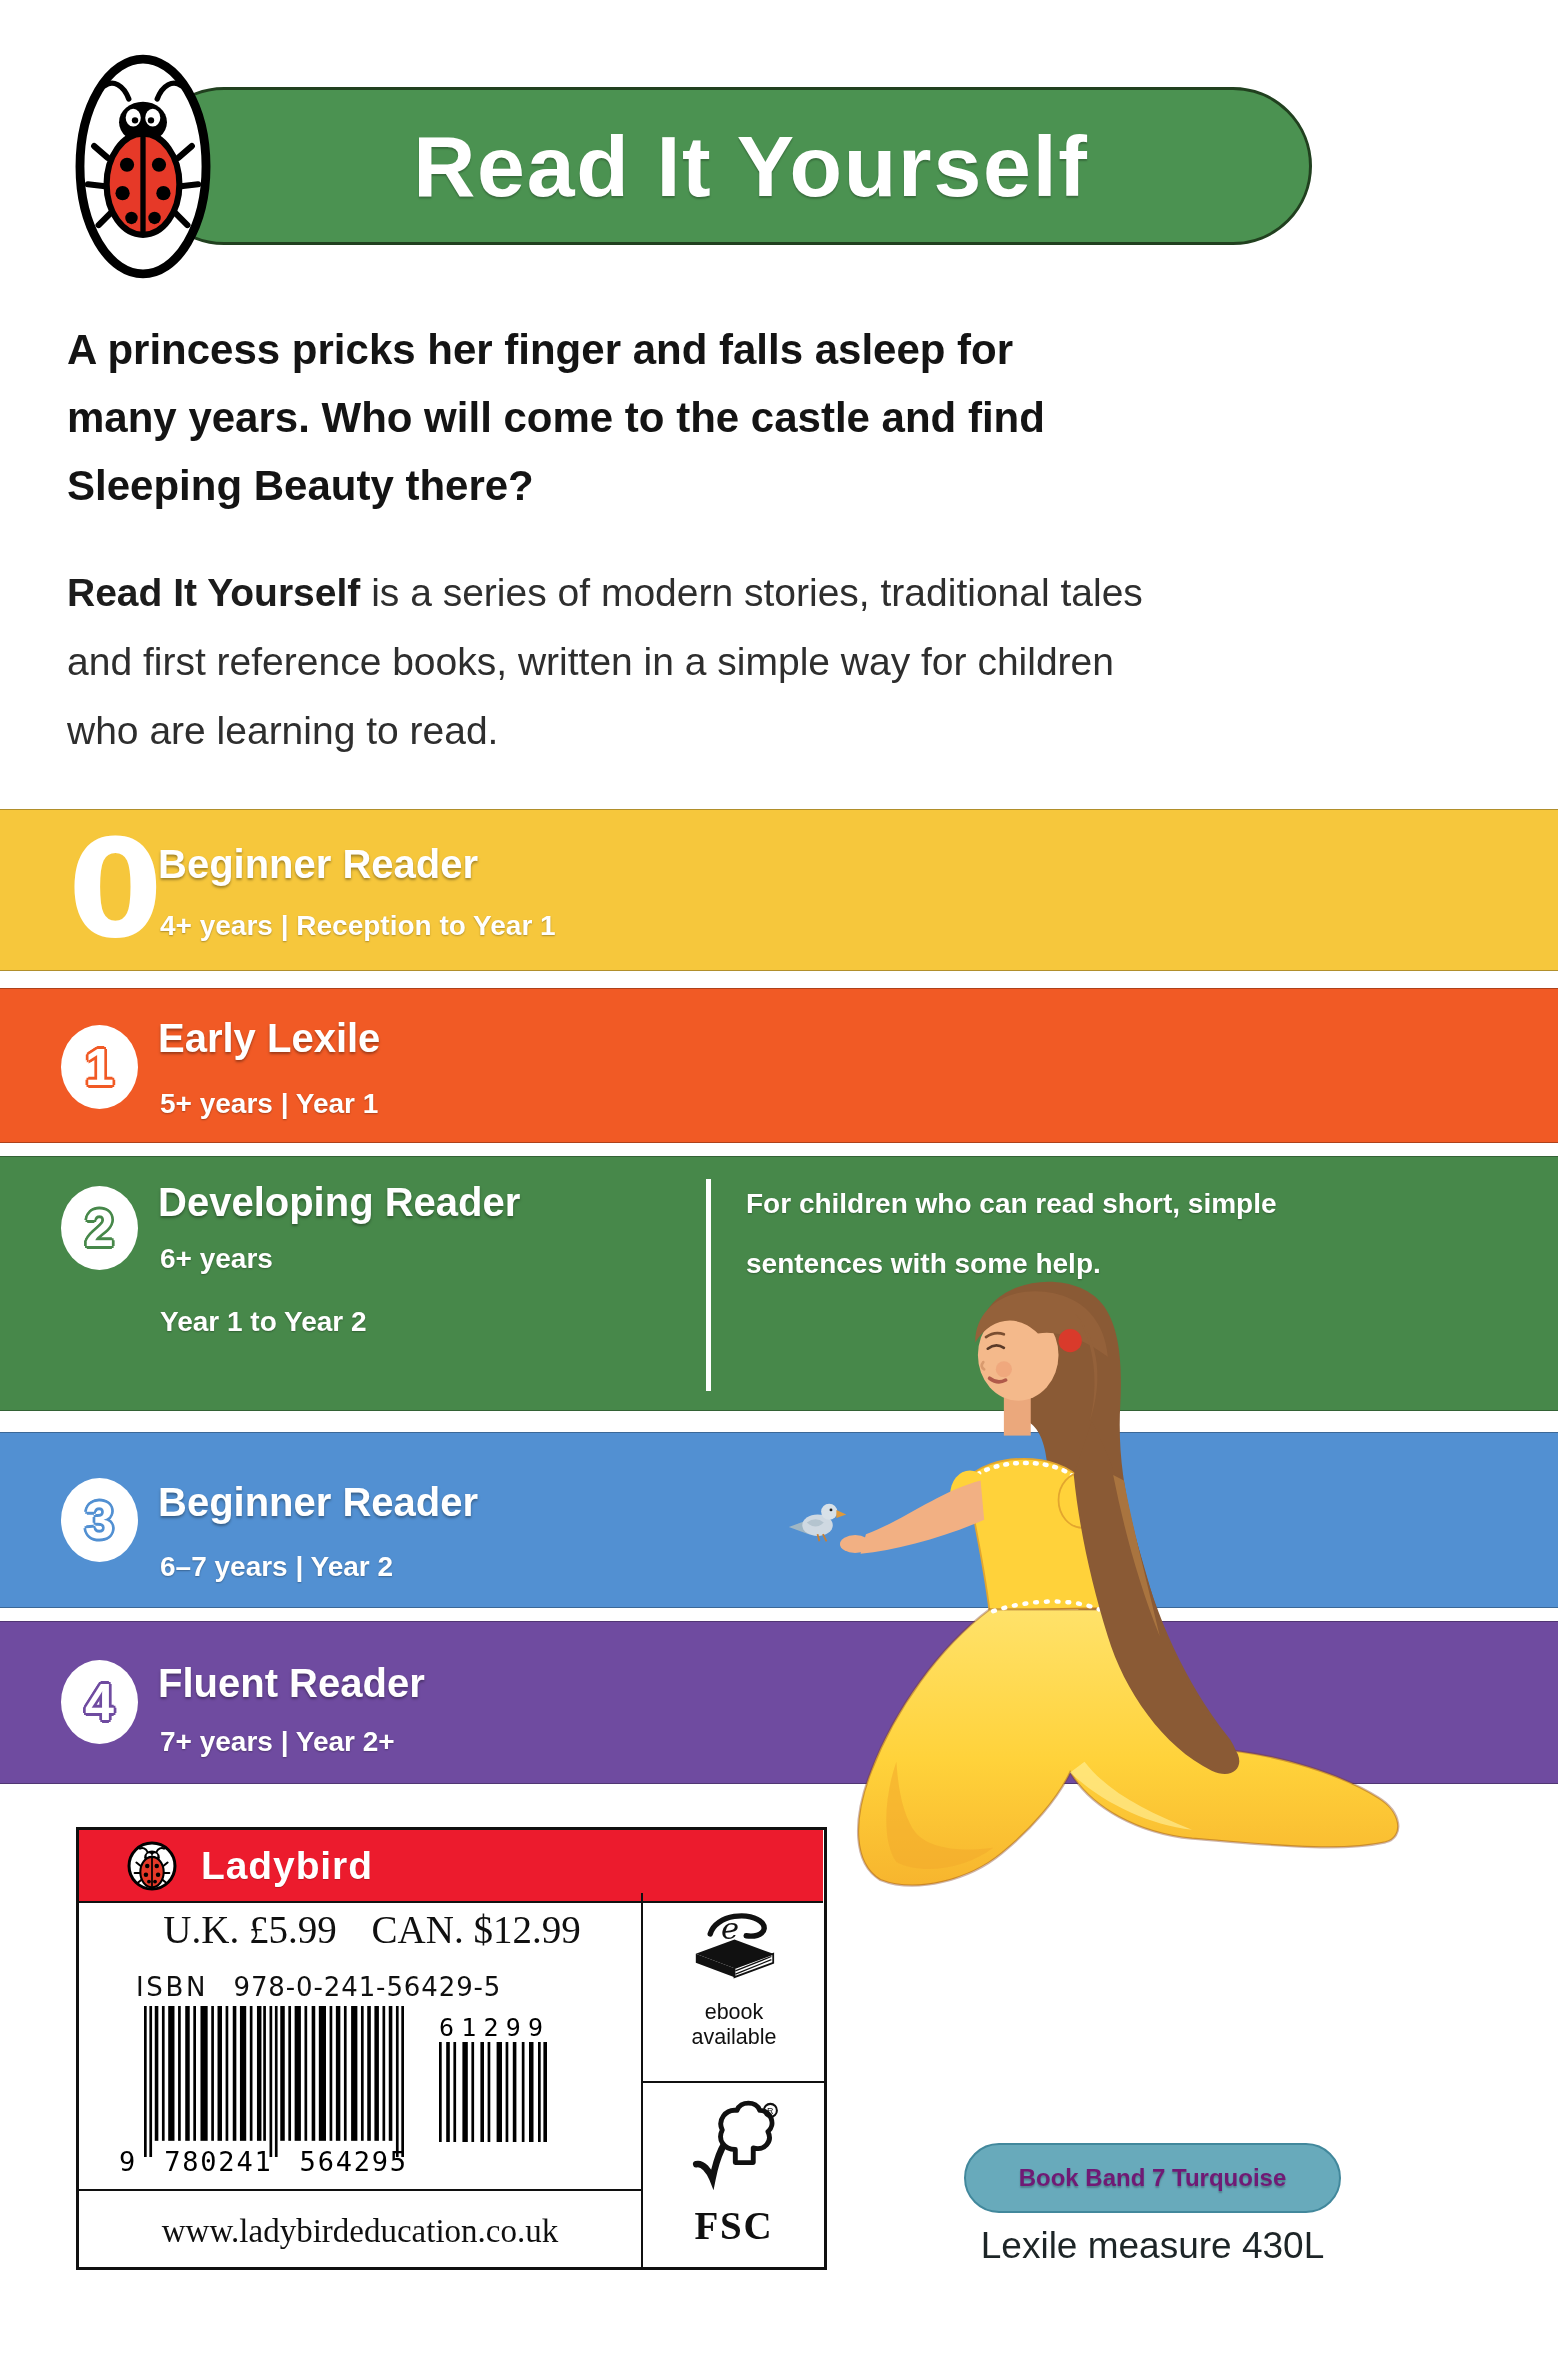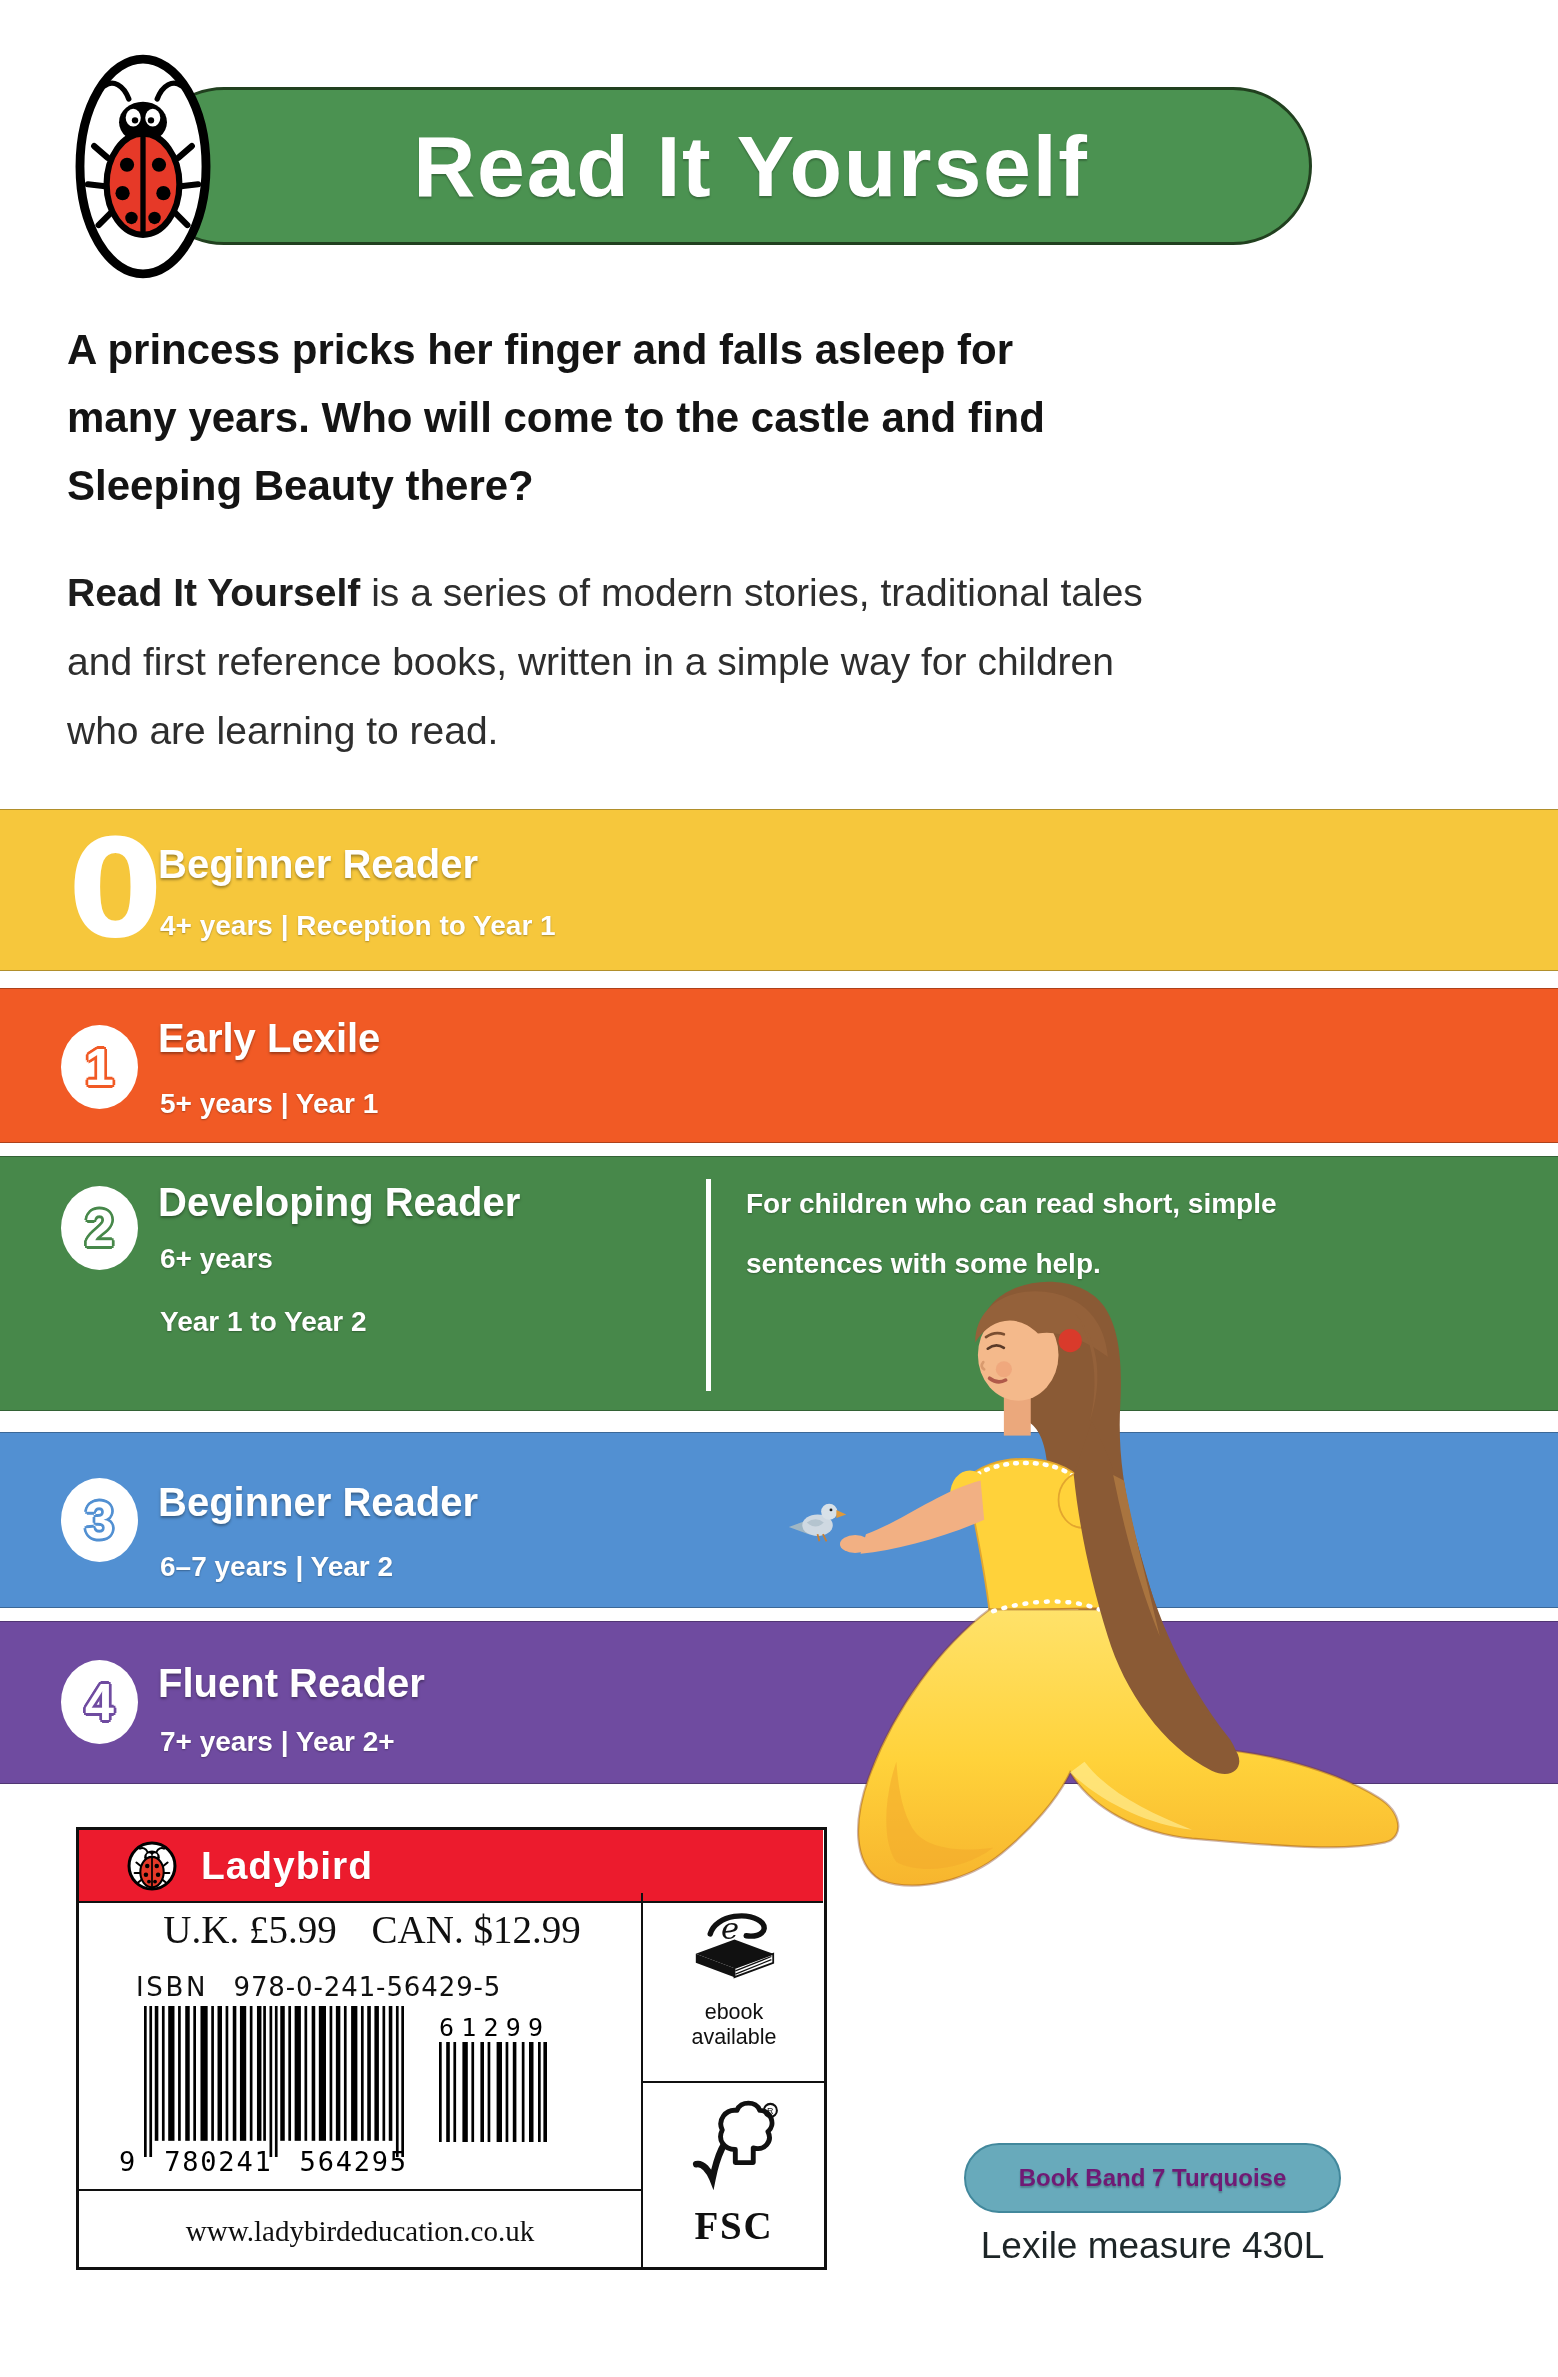--- a/index.html
+++ b/index.html
@@ -76,21 +76,21 @@
   .main-bars{position:absolute;left:65px;top:176px;width:260px;height:151px;}
   .ean-digits{position:absolute;left:32px;top:316px;width:305px;text-align:center;
               font-family:"DejaVu Sans Mono",monospace;font-size:27px;color:#000;
               letter-spacing:1.8px;word-spacing:9px;white-space:nowrap;}
   .addon-digits{position:absolute;left:360px;top:183px;width:111px;text-align:center;
                 font-family:"DejaVu Sans Mono",monospace;font-size:25px;color:#000;
                 letter-spacing:7.2px;white-space:nowrap;}
   .addon-bars{position:absolute;left:360px;top:212px;width:108px;height:100px;}
   .site-strip{position:absolute;left:0;top:359px;width:562px;height:81px;border-top:2.7px solid #101010;
               display:flex;align-items:center;justify-content:center;}
-  .site-strip div{font-family:"Liberation Serif",serif;font-size:29px;color:#101010;white-space:nowrap;}
+  .site-strip div{font-family:"Liberation Serif",serif;font-size:33px;color:#101010;white-space:nowrap;}
   .right-col{position:absolute;left:562px;top:63px;width:182px;height:377px;border-left:2.7px solid #101010;}
   .cell-ebook{position:absolute;left:0;top:0;width:182px;height:190px;border-bottom:2.7px solid #101010;
               box-sizing:border-box;text-align:center;}
   .cell-ebook svg{margin-top:14.3px;width:99px;height:90px;}
   .ebook-label{font-size:21.5px;color:#101010;line-height:25px;font-family:"Liberation Sans",sans-serif;}
   .cell-fsc{position:absolute;left:0;top:190px;width:182px;height:186px;text-align:center;}
   .cell-fsc svg{margin-top:16px;width:99px;height:106px;}
   .fsc-label{font-family:"Liberation Serif",serif;font-weight:bold;font-size:39px;color:#101010;
              letter-spacing:1.8px;margin-top:-5.4px;}
 

